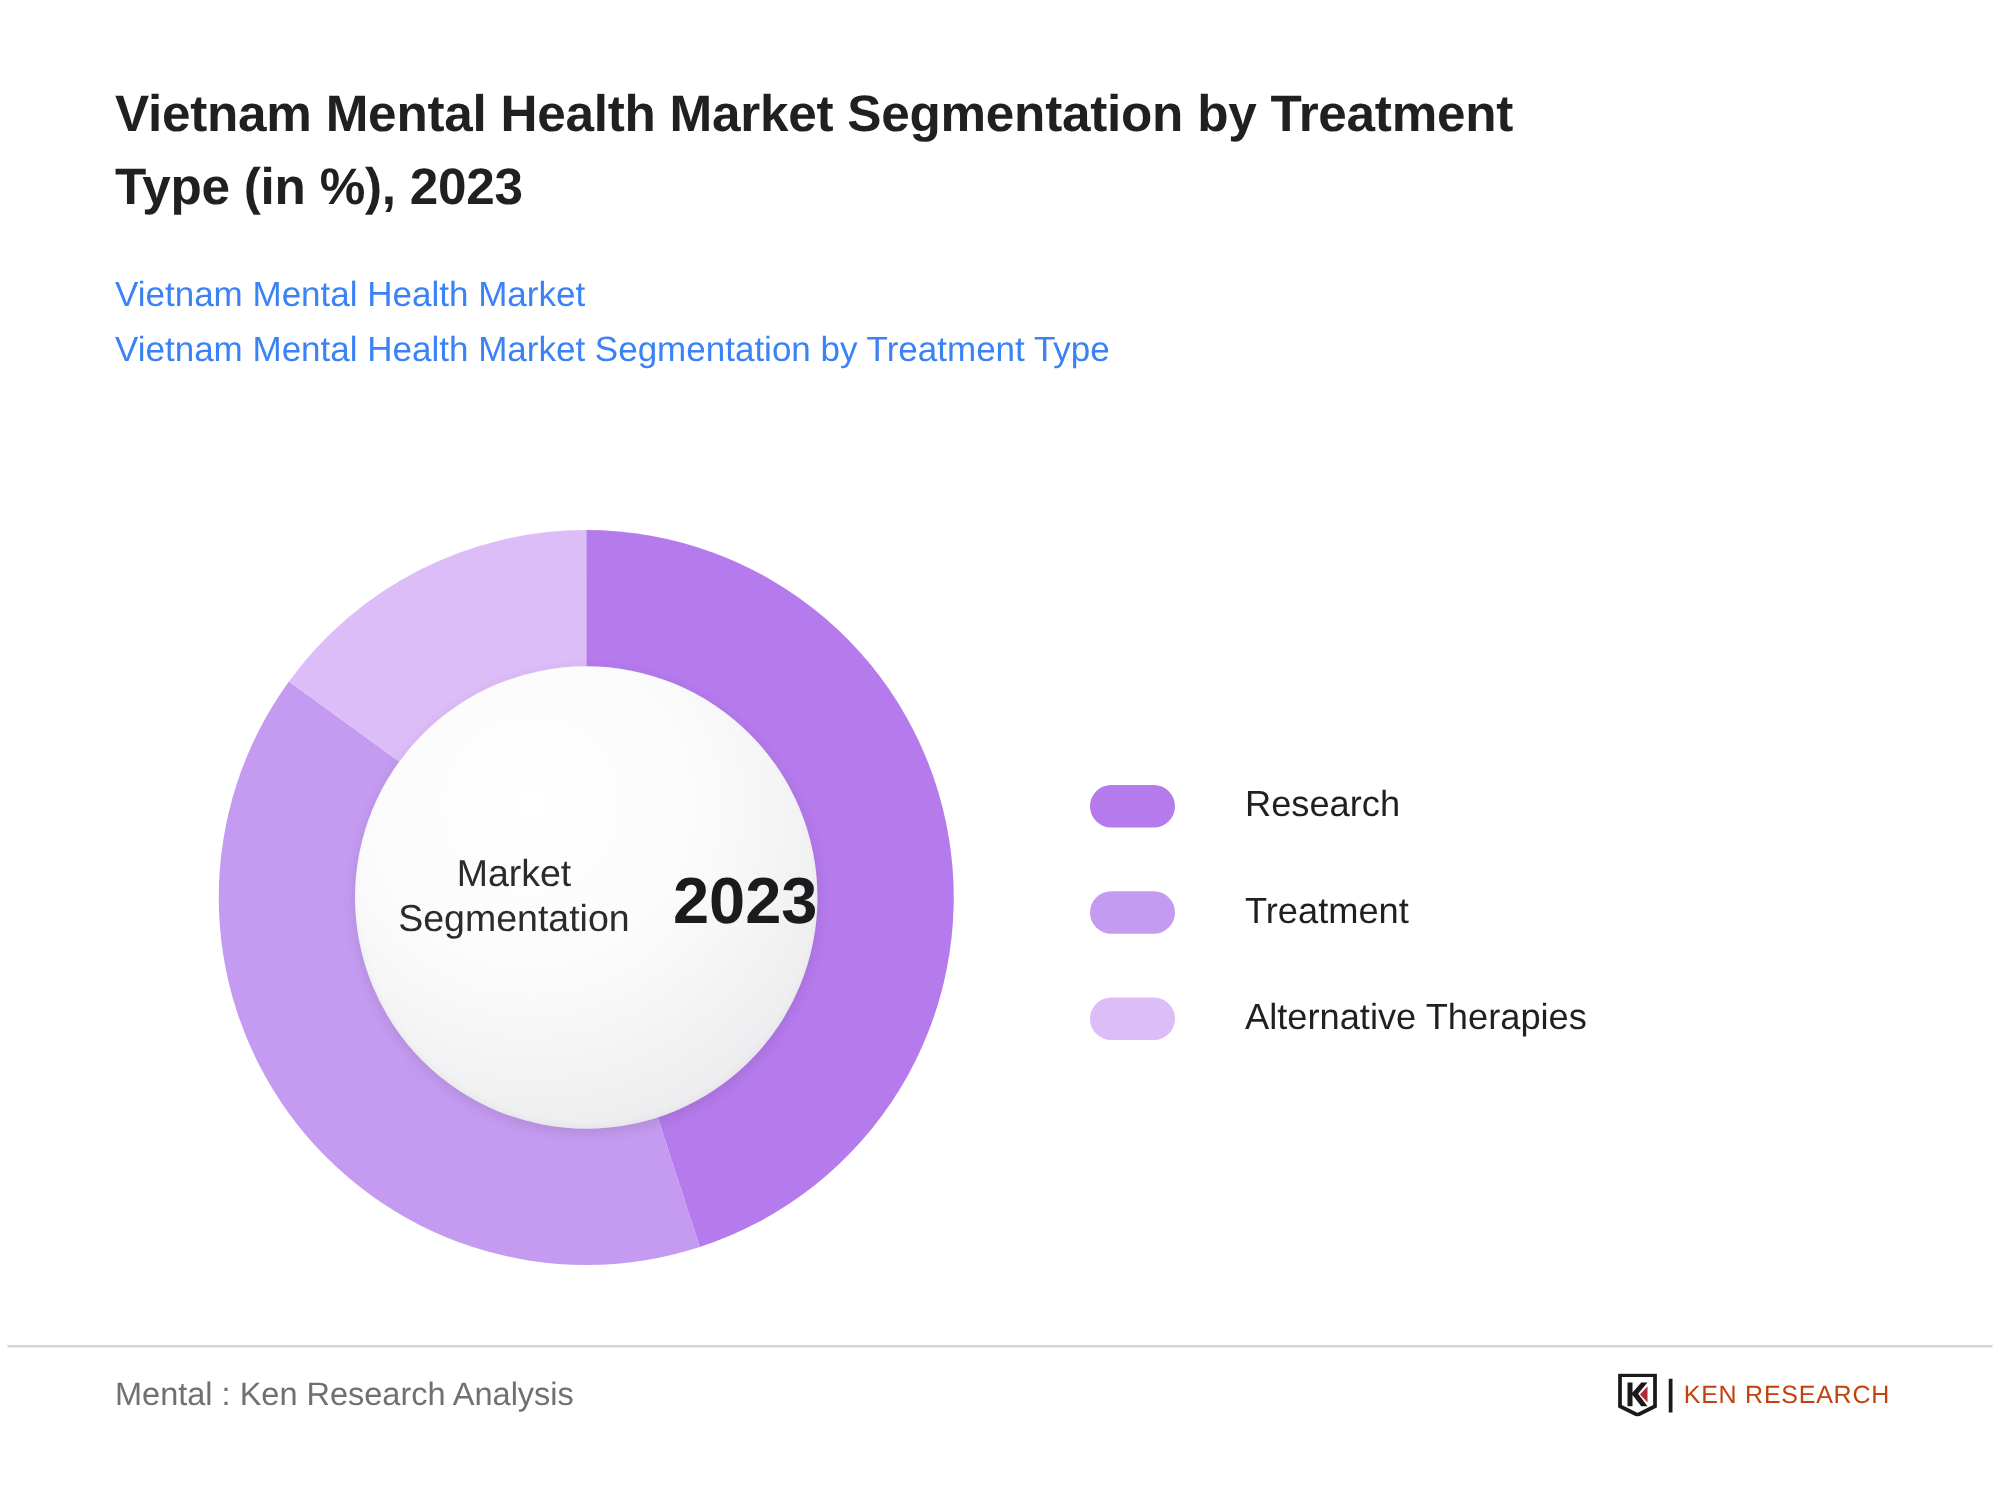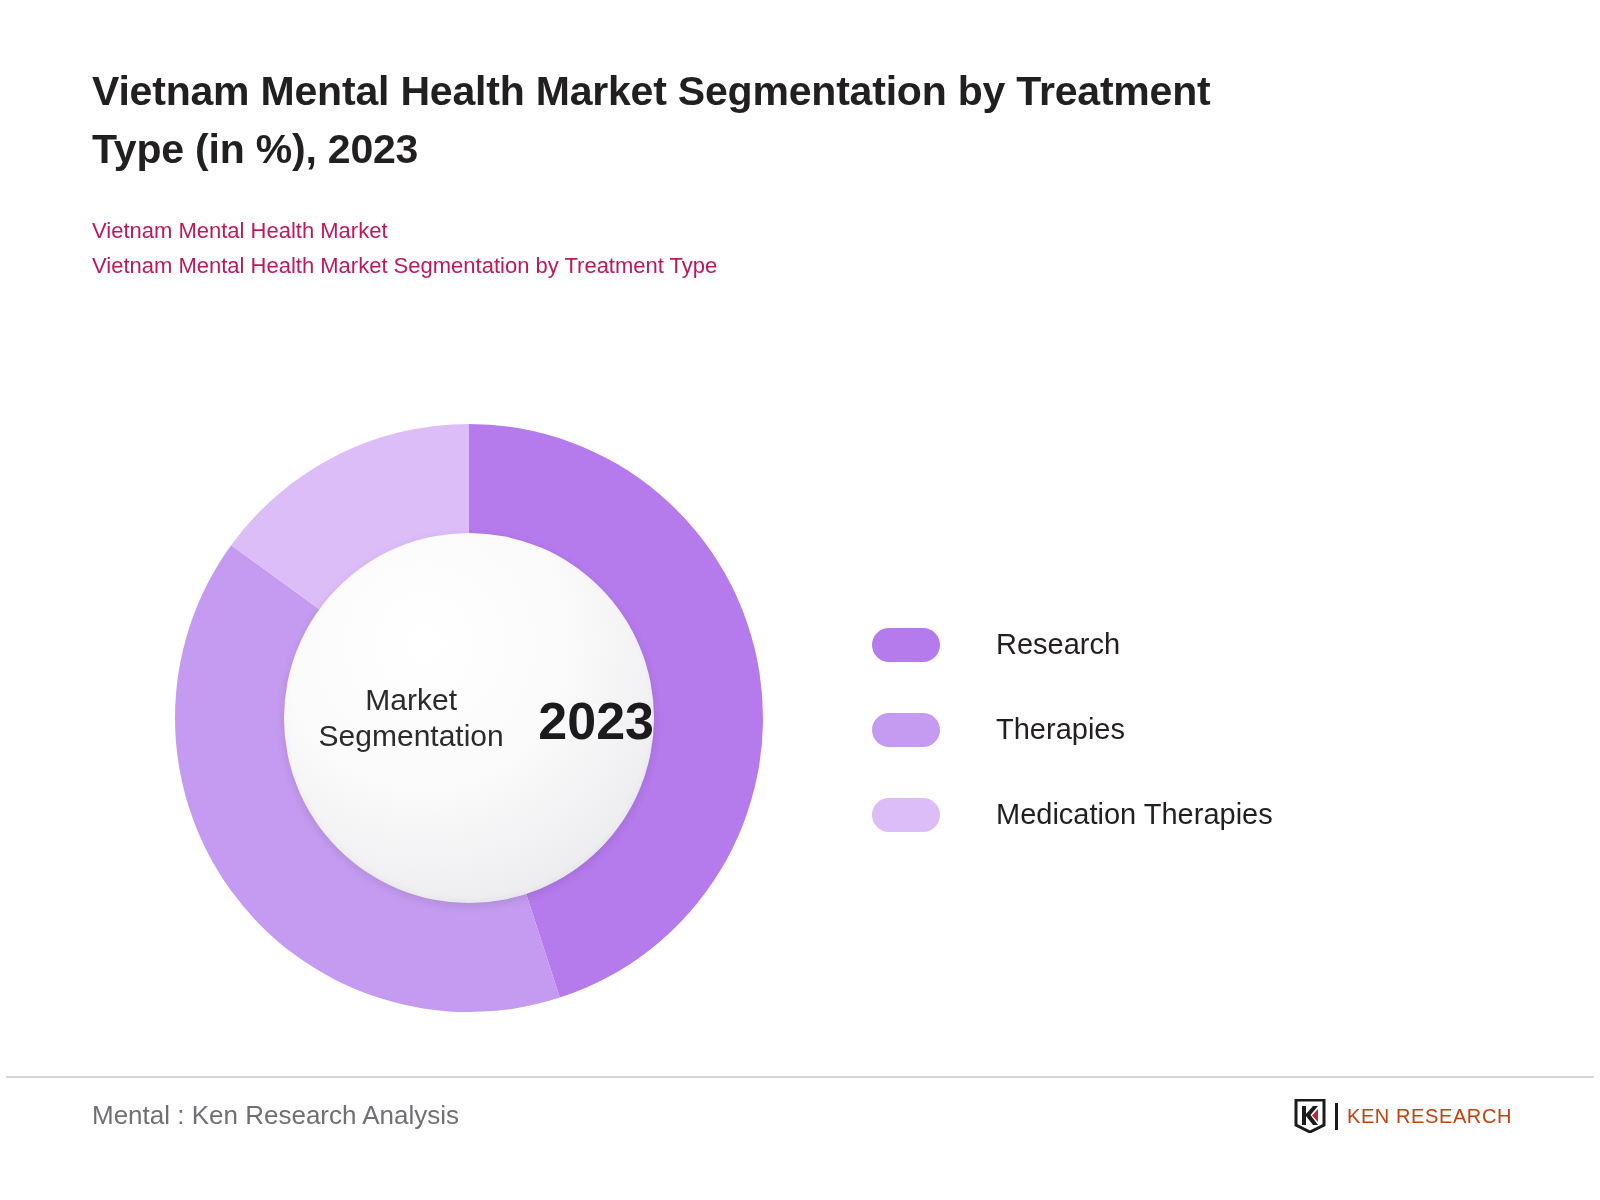--- a/index.html
+++ b/index.html
@@ -38,22 +38,22 @@
     color: #221f20;
     line-height: 1.42;
     letter-spacing: -0.2px;
     margin: 0;
     max-width: 1180px;
   }
   .subtitle-block {
     margin-top: 36px;
   }
   .subtitle-line {
-    font-size: 22px;
-    color: #be185d;
+    font-size: 28px;
+    color: #3b82f6;
     line-height: 1.55;
     white-space: nowrap;
   }
 
   
   .chart-area {
     position: absolute;
     left: 0;
     top: 390px;
     width: 1600px;
@@ -213,25 +213,25 @@
       </div>
     </div>
 
     <div class="legend">
       <div class="legend-item">
         <span class="legend-swatch" style="background: rgb(181, 122, 236);"></span>
         <span class="legend-label">Research</span>
       </div>
       <div class="legend-item">
         <span class="legend-swatch" style="background: rgb(196, 155, 240);"></span>
-        <span class="legend-label">Therapies</span>
+        <span class="legend-label">Treatment</span>
       </div>
       <div class="legend-item">
         <span class="legend-swatch" style="background: rgb(221, 189, 248);"></span>
-        <span class="legend-label">Medication Therapies</span>
+        <span class="legend-label">Alternative Therapies</span>
       </div>
     </div>
 
   </div>
 
   <div class="footer-rule"></div>
   <div class="footer">
     <div class="source-text">Mental : Ken Research Analysis</div>
     <div class="brand">
       <span class="brand-mark">

